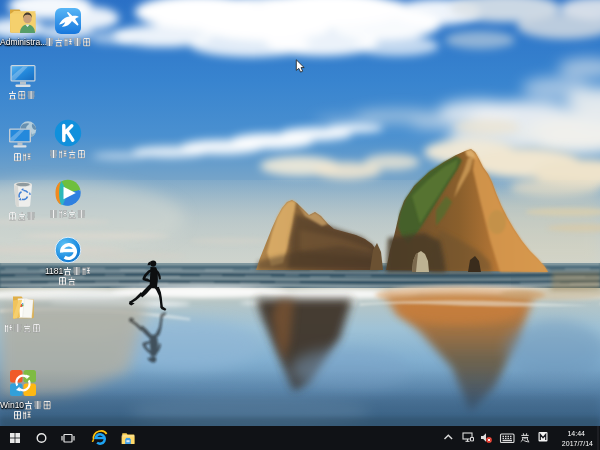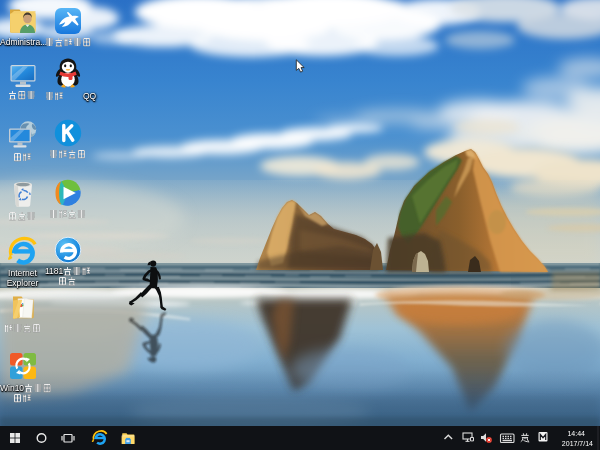--- a/index.html
+++ b/index.html
@@ -313,38 +313,20 @@
 <path d="M3,12 L14,2.5 h5 L6,16 H3 Z" fill="#ffffff" opacity="0.25"></path>
 <rect x="11" y="17.5" width="6" height="3" fill="#b7c1ca"></rect>
 <rect x="6.5" y="20.5" width="15" height="2.5" rx="0.8" fill="#d9dfe4"></rect>
 </svg>
 <div class="lbl"><svg class="cjk" width="29" height="10" viewBox="0 0 29 10">
           <use href="#k4" x="0" y="0.5"></use>
           <use href="#k2" x="9.3" y="0.5"></use>
           <use href="#k1" x="18.6" y="0.5"></use>
         </svg></div>
 </div>
-<div class="ic" style="left:45px;top:57px">
-<svg class="app" width="30" height="32" viewBox="0 0 30 32">
-<path d="M15,1.5 c5,0 8.3,3.6 8.3,8.2 l-0.1,2.2 c2.4,1.6 3.6,4 3.9,6.6 c0.1,1 -0.8,1.6 -1.6,1 l-1.6,-1.1 c1.6,2.8 2,5.8 1.3,7.8 c-1.2,3 -4.4,2.4 -5.7,1.6 c-1.5,0.8 -3,1.2 -4.5,1.2 s-3,-0.4 -4.5,-1.2 c-1.3,0.8 -4.5,1.4 -5.7,-1.6 c-0.7,-2 -0.3,-5 1.3,-7.8 l-1.6,1.1 c-0.8,0.6 -1.7,0 -1.6,-1 c0.3,-2.6 1.5,-5 3.9,-6.6 l-0.1,-2.2 c0,-4.6 3.3,-8.2 8.3,-8.2 z" fill="#141414"></path>
-<ellipse cx="15" cy="10" rx="6.2" ry="5.2" fill="#fff"></ellipse>
-<ellipse cx="15" cy="22.5" rx="6.8" ry="7.2" fill="#fff"></ellipse>
-<ellipse cx="12.2" cy="8.8" rx="1.1" ry="1.5" fill="#141414"></ellipse>
-<ellipse cx="17.8" cy="8.8" rx="1.1" ry="1.5" fill="#141414"></ellipse>
-<path d="M12.8,12.2 h4.4 l-0.8,1.4 h-2.8 z" fill="#f7a51c"></path>
-<path d="M7.5,14.5 q7.5,3.8 15,0 l1.2,3.2 q-8.7,4.4 -17.4,0 z" fill="#e63a36"></path>
-<rect x="15.5" y="16.5" width="4" height="6.5" rx="1.5" fill="#e63a36"></rect>
-<path d="M8,29.5 q2.5,1.8 5,0.5 l-2.5,-3 z" fill="#f7a51c"></path>
-<path d="M22,29.5 q-2.5,1.8 -5,0.5 l2.5,-3 z" fill="#f7a51c"></path>
-</svg>
-<div class="lbl"><svg class="cjk" width="38" height="10" viewBox="0 0 38 10">
-          <use href="#k1" x="0" y="0.5"></use>
-          <use href="#k3" x="9.3" y="0.5"></use>
-        </svg><span style="font-size:8.5px">QQ</span></div>
-</div>
 <div class="ic" style="left:0px;top:121px">
 <svg class="app" width="30" height="29" viewBox="0 0 30 29">
 <circle cx="20" cy="8.5" r="8.2" fill="#b5cedc"></circle>
 <path d="M13.5,4.5 c2,-2 5,-2.8 7.8,-1.8 c-1.2,1.6 -3.2,2.6 -3.2,4.2 c0,1.6 2.6,1.2 4.2,2.8 c1.6,1.6 0.4,3.6 2,4.8 c-1.8,1.6 -4.5,2 -6.6,1.4 c-2.8,-0.8 -4.8,-3 -5.2,-5.8 c-0.3,-2 0.3,-4 1,-5.6 z" fill="#6790b0"></path>
 <path d="M24.5,2.8 c2.2,1.2 3.6,3.4 3.7,5.9 c-1.6,0.4 -3.1,-0.7 -3.9,-2.3 c-0.8,-1.6 -0.4,-2.6 0.2,-3.6 z" fill="#6790b0"></path>
 <path d="M20,16.7 a8.2,8.2 0 0 0 7.4,-4.7 c-2,0.3 -5,2 -7.4,4.7 z" fill="#88aec4"></path>
 <rect x="1" y="7.5" width="22" height="14" rx="1.2" fill="#c3cdd6"></rect>
 <rect x="2.4" y="8.8" width="19.2" height="11.4" fill="#2489dc"></rect>
 <path d="M2.4,17 L12,8.8 h4.5 L5.5,20.2 H2.4 Z" fill="#fff" opacity="0.25"></path>
 <rect x="9.5" y="21.5" width="5" height="2.8" fill="#b7c1ca"></rect>
@@ -403,29 +385,20 @@
 <path d="M7,2.5 C3,4.5 1.5,9 1.5,14 C1.5,19 3,23.5 7,25.5 C4.5,20 4.5,8 7,2.5 Z" fill="#f28a1e"></path>
 <path d="M9.5,7.8 L21.8,14 L9.5,20.2 Z" fill="#fff"></path>
 </svg>
 <div class="lbl"><svg class="cjk" width="38" height="10" viewBox="0 0 38 10">
           <use href="#k1" x="0" y="0.5"></use>
           <use href="#k3" x="9.3" y="0.5"></use>
           <use href="#k4" x="18.6" y="0.5"></use>
           <use href="#k1" x="27.9" y="0.5"></use>
         </svg></div>
 </div>
-<div class="ic" style="left:0px;top:236px">
-<svg class="app" width="30" height="30" viewBox="0 0 30 30">
-<path d="M3.2,19.5 C0.8,13 4.5,5.5 11.5,3.2 C18,1 24.5,3.4 27.2,8.2" stroke="#ffc20e" stroke-width="3.2" fill="none"></path>
-<path d="M4.4,21.8 c-2.2,1.8 -3.6,2.4 -4.2,1.8 c-0.5,-0.6 0.3,-2.6 2.2,-5.2 z" fill="#ffc20e"></path>
-<path d="M6.2,17.2 a9.2,9.2 0 1 1 3.4,7.2" stroke="#1ea3f2" stroke-width="4.6" fill="none"></path>
-<rect x="6.2" y="13.2" width="17.8" height="4.4" fill="#1ea3f2"></rect>
-</svg>
-<div class="lbl">Internet<br>Explorer</div>
-</div>
 <div class="ic" style="left:45px;top:236px">
 <svg class="app" width="28" height="28" viewBox="0 0 28 28">
 <defs>
           <radialGradient id="g2345" cx="0.35" cy="0.3" r="0.9">
             <stop offset="0" stop-color="#5bc1f5"></stop>
             <stop offset="0.6" stop-color="#1e8ce0"></stop>
             <stop offset="1" stop-color="#0c63b8"></stop>
           </radialGradient>
         </defs>
 <circle cx="14" cy="14" r="12.8" fill="url(#g2345)" stroke="#ddeefb" stroke-width="1"></circle>
@@ -456,21 +429,21 @@
 <path d="M4,6.5 l5.5,-0.8 l1.5,17.5 l-4.8,1 A1.2,1.2 0 0 1 4,23 Z" fill="#f0c35c"></path>
 <path d="M4,23.2 L9.8,5.8 l3.5,0 L8,24.2 H5.2 A1.2,1.2 0 0 1 4,23.2 Z" fill="#f6cf6e"></path>
 </svg>
 <div class="lbl"><svg class="cjk" width="38" height="10" viewBox="0 0 38 10">
           <use href="#k3" x="0" y="0.5"></use>
           <use href="#k1" x="9.3" y="0.5"></use>
           <use href="#k4" x="18.6" y="0.5"></use>
           <use href="#k2" x="27.9" y="0.5"></use>
         </svg></div>
 </div>
-<div class="ic" style="left:0px;top:351px">
+<div class="ic" style="left:0px;top:368px">
 <svg class="app" width="30" height="30" viewBox="0 0 30 30">
 <rect x="2" y="2" width="12.5" height="12.5" rx="2.5" fill="#f05a28"></rect>
 <rect x="15.5" y="2" width="12.5" height="12.5" rx="2.5" fill="#7fbb42"></rect>
 <rect x="2" y="15.5" width="12.5" height="12.5" rx="2.5" fill="#32a0da"></rect>
 <rect x="15.5" y="15.5" width="12.5" height="12.5" rx="2.5" fill="#fdb813"></rect>
 <path d="M9.2,17.6 a6.6,6.6 0 0 1 2.2,-8.8 a6.6,6.6 0 0 1 7.2,0.2" stroke="#fff" stroke-width="2.2" fill="none"></path>
 <path d="M17.6,6.4 l4.4,1.6 l-3.4,3.2 z" fill="#fff"></path>
 <path d="M20.8,12.4 a6.6,6.6 0 0 1 -2.2,8.8 a6.6,6.6 0 0 1 -7.2,-0.2" stroke="#fff" stroke-width="2.2" fill="none"></path>
 <path d="M12.4,23.6 l-4.4,-1.6 l3.4,-3.2 z" fill="#fff"></path>
 </svg>

